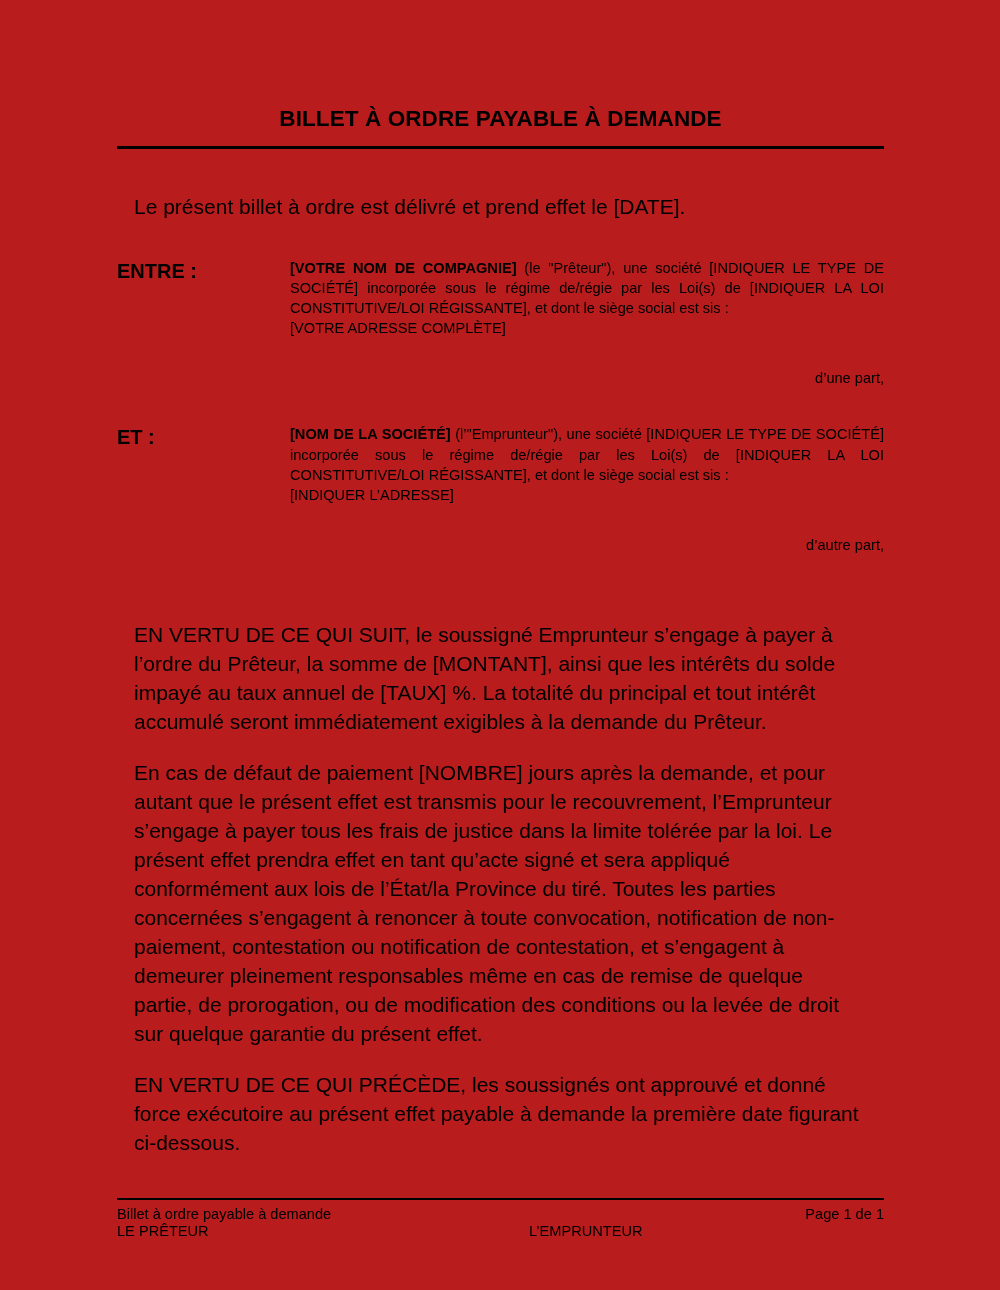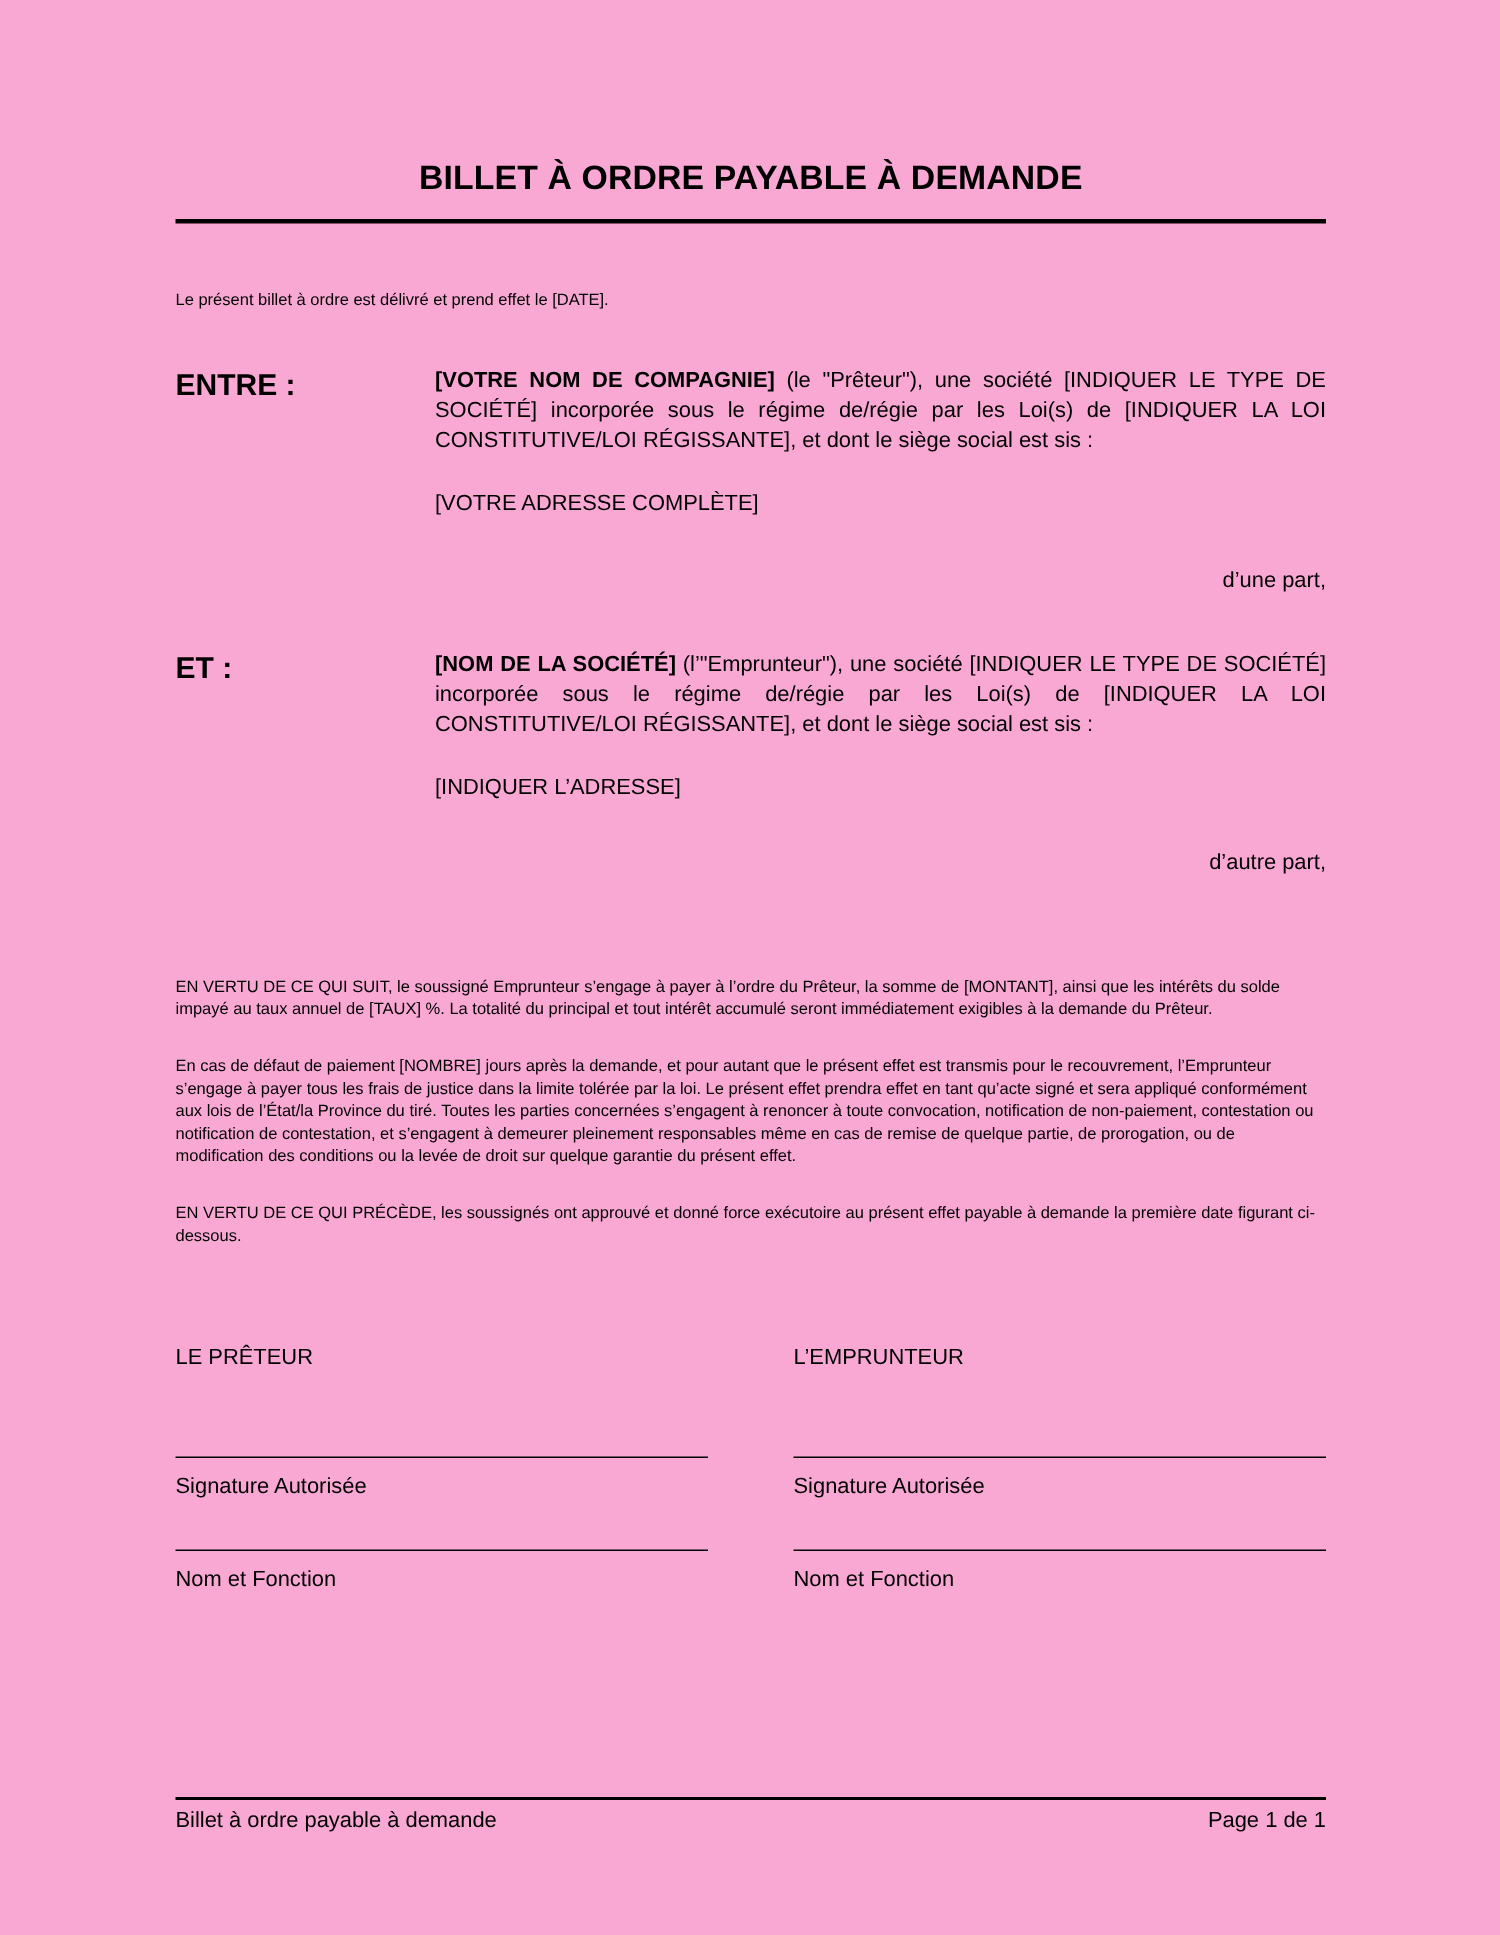--- a/index.html
+++ b/index.html
@@ -10,21 +10,21 @@
   }
   body {
     font-family: "Liberation Sans", sans-serif;
     color: #000000;
   }
   .page {
     position: relative;
     width: 1000px;
     height: 1290px;
     margin: 0 auto;
-    background: #f9a8d4;
+    background: #b91c1c;
     box-sizing: border-box;
     overflow: hidden;
   }
   .content {
     position: absolute;
     left: 117px;
     top: 0;
     width: 767px;
   }
 
@@ -40,23 +40,23 @@
   }
   .title-rule {
     margin-top: 14px;
     border: 0;
     border-top: 3.5px solid #000;
     width: 100%;
   }
 
   
   .para {
-    font-size: 11px;
-    line-height: 1.38;
-    margin: 0;
+    font-size: 21px;
+    line-height: 1.38;
+    margin: 17px;
   }
   .intro {
     margin-top: 44px;
   }
 
   
   .party {
     display: flex;
     align-items: flex-start;
     margin-top: 36px;
@@ -72,21 +72,20 @@
     flex: 1 1 auto;
     font-size: 14.6px;
     line-height: 1.38;
     text-align: justify;
     text-justify: inter-word;
   }
   .party-body .lead {
     font-weight: bold;
   }
   .party-address {
-    margin-top: 22px;
     text-align: left;
   }
   .closing-right {
     text-align: right;
     font-size: 14.6px;
     line-height: 1.38;
     margin-top: 30px;
   }
 
   

